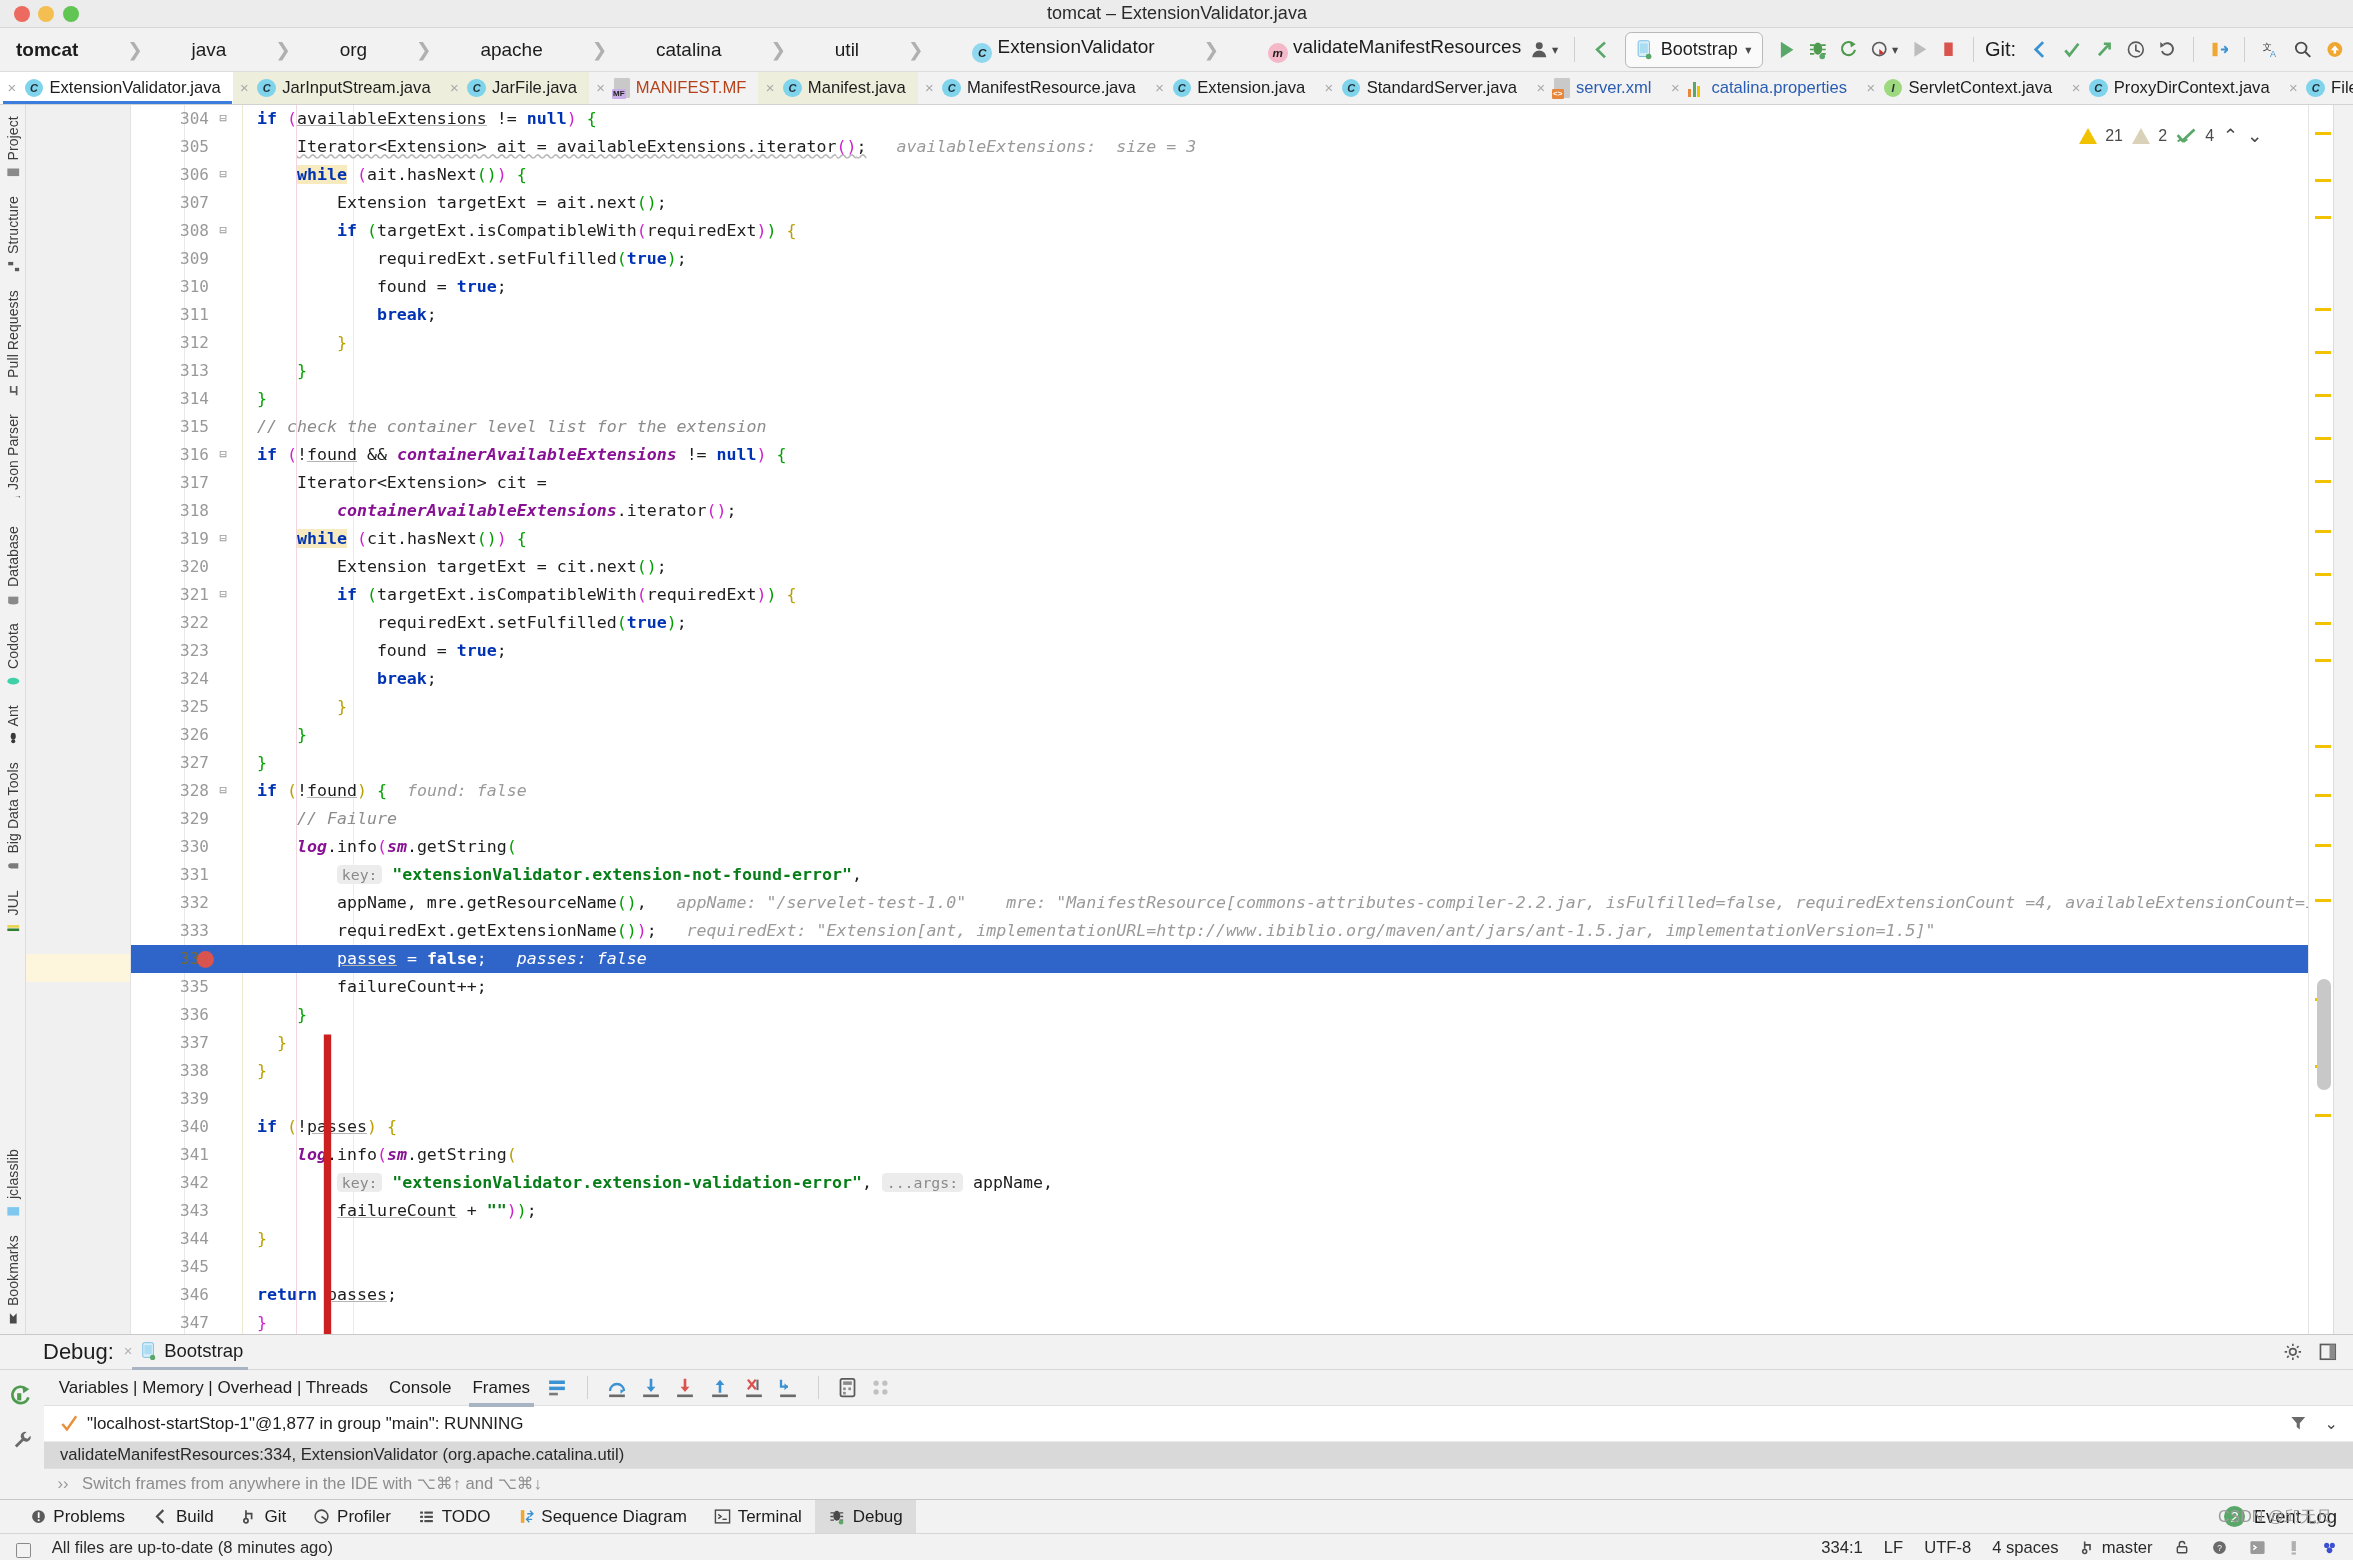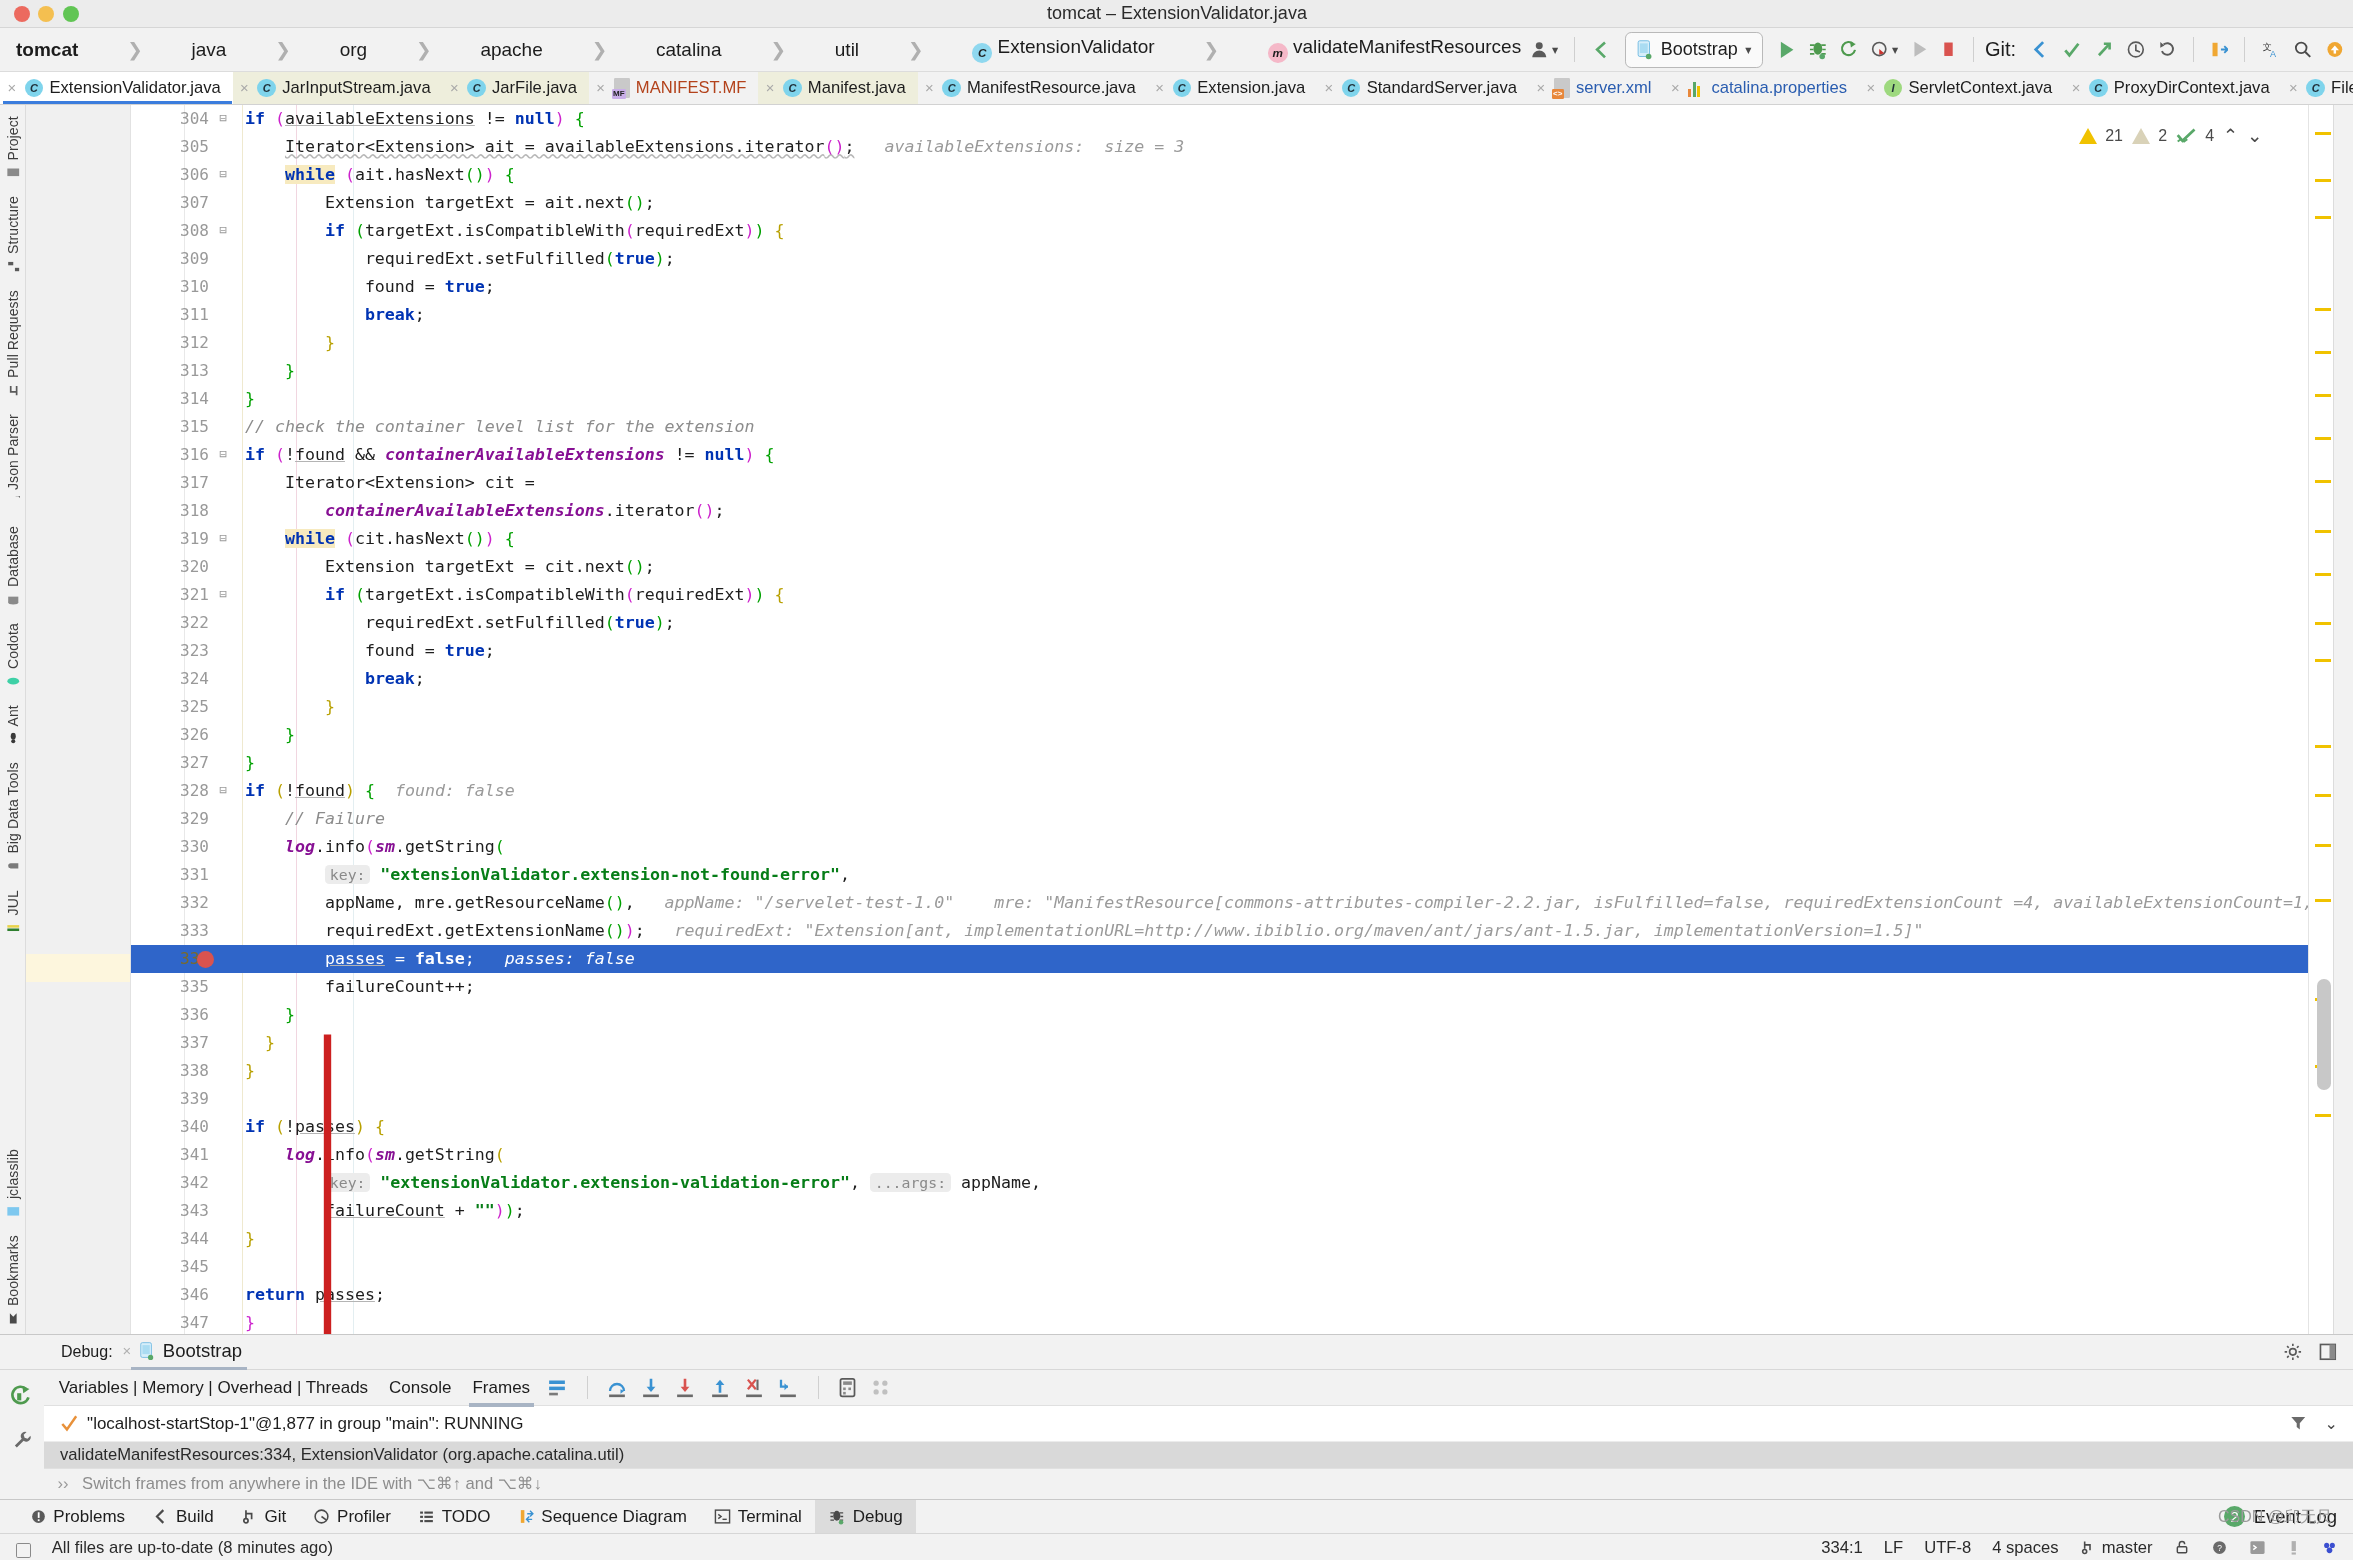--- a/index.html
+++ b/index.html
@@ -122,21 +122,21 @@
   .lines { position:relative; }
   .row { height:28px; position:relative; white-space:pre; }
   .ln {
     position:absolute; left:0; width:78px; text-align:right;
     color:#999999; font-size:16px; line-height:28px;
   }
   .foldmark {
     position:absolute; left:86px; top:8px; width:12.3px; height:12.3px;
     color:#9a9a9a; font-size:12.3px; line-height:11px; text-align:center;
   }
-  .code { position:absolute; left:114px; top:0; line-height:28px; }
+  .code { position:absolute; left:126px; top:0; line-height:28px; }
   .row.highlight { background:#2f65c9; }
   .row.highlight .code, .row.highlight .code * { color:#ffffff !important; }
   
   .guides { position:absolute; left:105px; top:0; bottom:0; right:0; pointer-events:none; }
   .guide { position:absolute; top:0; bottom:0; width:0.6px; background:#e6e6e6; }
 
   
   .kw   { color:#0033b3; font-weight:bold; }
   .kw2  { color:#0033b3; font-weight:bold; background:#f7eabf; }
   .str  { color:#067d17; font-weight:bold; }
@@ -175,21 +175,21 @@
 
   
   .annot { position:absolute; pointer-events:none; z-index:6; }
 
   
   .debugpanel { background:#f2f2f2; border-top:0.6px solid #c8c8c8; flex:0 0 auto; }
   .dbg-head {
     height:34px; display:flex; align-items:center; gap:9.8px; padding:0 16px 0 43px;
     position:relative;
   }
-  .dbg-head .lbl { font-size:16px;margin-left:18px; }
+  .dbg-head .lbl { font-size:22px; }
   .dbg-tab { display:flex; align-items:center; gap:7.4px; position:relative; padding-bottom:2.5px;}
   .dbg-tab .x { color:#b0b0b0; font-size:14.8px; }
   .dbg-tab::after{ content:""; position:absolute; left:8.6px; right:-4.9px; bottom:-6.2px; height:3.7px; background:#a8b4c4;}
   .dbg-head-right { margin-left:auto; display:flex; gap:16px; align-items:center; }
   .dbg-body { display:flex; border-top:0.6px solid #d8d8d8; }
   .dbg-sidebuttons {
     width:44px; display:flex; flex-direction:column; align-items:center; gap:21px;
     padding-top:13.5px; flex:0 0 44px; background:#f2f2f2;
   }
   .dbg-main { flex:1; min-width:0; }

